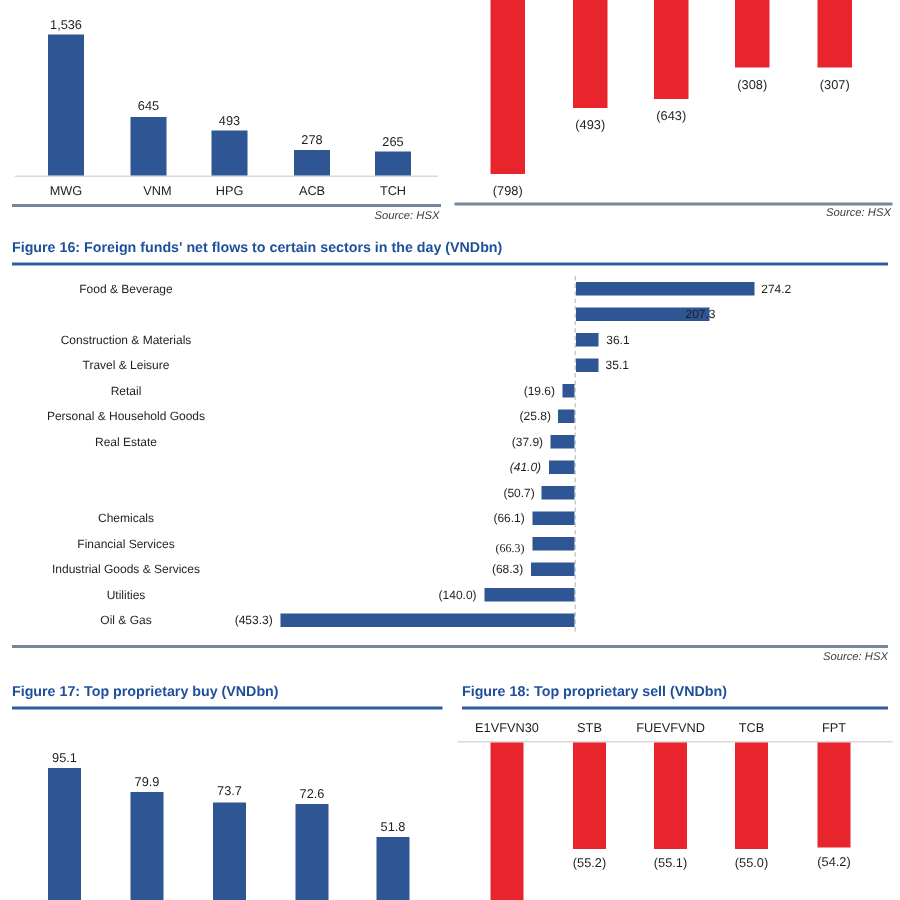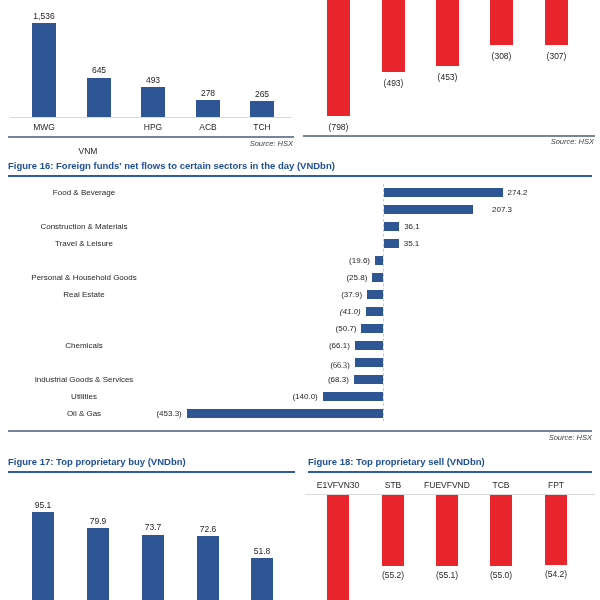--- a/index.html
+++ b/index.html
@@ -39,78 +39,80 @@
 <body>
 
 <div class="page">
   <div id="p-tl" class="chart">
       <div class="axis" style="left: 10px; top: 117px; width: 282px; height: 1px;"></div>
       <div class="bar" style="left: 32px; top: 23.42px; width: 24px; height: 94.08px; background: rgb(46, 85, 148);"></div>
       <div class="vlab" style="left: 14px; top: 10.92px; width: 60px;">1,536</div>
       <div class="clab" style="left: 14px; top: 121.5px; width: 60px;">MWG</div>
       <div class="bar" style="left: 87px; top: 77.9938px; width: 24px; height: 39.5063px; background: rgb(46, 85, 148);"></div>
       <div class="vlab" style="left: 69px; top: 65.4938px; width: 60px;">645</div>
-      <div class="clab" style="left: 58px; top: 121.5px; width: 60px; margin-top: 24px;">VNM</div>
+      <div class="clab" style="left: 75px; top: 121.5px; width: 60px;">VNM</div>
       <div class="bar" style="left: 141px; top: 87.3037px; width: 24px; height: 30.1962px; background: rgb(46, 85, 148);"></div>
       <div class="vlab" style="left: 123px; top: 74.8037px; width: 60px;">493</div>
       <div class="clab" style="left: 123px; top: 121.5px; width: 60px;">HPG</div>
       <div class="bar" style="left: 196px; top: 100.472px; width: 24px; height: 17.0275px; background: rgb(46, 85, 148);"></div>
       <div class="vlab" style="left: 178px; top: 87.9725px; width: 60px;">278</div>
       <div class="clab" style="left: 178px; top: 121.5px; width: 60px;">ACB</div>
       <div class="bar" style="left: 250px; top: 101.269px; width: 24px; height: 16.2312px; background: rgb(46, 85, 148);"></div>
       <div class="vlab" style="left: 232px; top: 88.7687px; width: 60px;">265</div>
       <div class="clab" style="left: 232px; top: 121.5px; width: 60px;">TCH</div>
     </div>
   <div id="p-tr" class="chart">
       <div class="bar" style="left: 327px; top: 0px; width: 23px; height: 116.151px; background: rgb(232, 37, 45);"></div>
       <div class="vlab" style="left: 308.5px; top: 122.151px; width: 60px;">(798)</div>
       <div class="bar" style="left: 382px; top: 0px; width: 23px; height: 72.1399px; background: rgb(232, 37, 45);"></div>
       <div class="vlab" style="left: 363.5px; top: 78.1399px; width: 60px;">(493)</div>
       <div class="bar" style="left: 436px; top: 0px; width: 23px; height: 66.3679px; background: rgb(232, 37, 45);"></div>
-      <div class="vlab" style="left: 417.5px; top: 72.3679px; width: 60px;">(453)</div>
+      <div class="vlab" style="left: 417.5px; top: 72.3679px; width: 60px;">(643)</div>
       <div class="bar" style="left: 490px; top: 0px; width: 23px; height: 45.4444px; background: rgb(232, 37, 45);"></div>
       <div class="vlab" style="left: 471.5px; top: 51.4444px; width: 60px;">(308)</div>
       <div class="bar" style="left: 545px; top: 0px; width: 23px; height: 45.3001px; background: rgb(232, 37, 45);"></div>
       <div class="vlab" style="left: 526.5px; top: 51.3001px; width: 60px;">(307)</div>
     </div>
   <div class="sep" id="sep-tl"></div>
   <div class="sep" id="sep-tr"></div>
   <div class="source" id="src-tl">Source: HSX</div>
   <div class="source" id="src-tr">Source: HSX</div>
 
   <div class="fig-title" id="t16">Figure 16: Foreign funds' net flows to certain sectors in the day (VNDbn)</div>
   <div class="underline" id="u16"></div>
   <div id="p-16" class="chart">
       <div class="zline" style="left: 383px; top: 184px; height: 237px;"></div>
       <div class="clab16" style="left: 8px; top: 187.5px; width: 152px;">Food &amp; Beverage</div>
       <div class="bar" style="left: 383.5px; top: 188px; width: 119.003px; height: 9px; background: rgb(46, 85, 148);"></div>
       <div class="vlab16" style="top: 187.5px; left: 507.503px;">274.2</div>
       <div class="bar" style="left: 383.5px; top: 205px; width: 89.9682px; height: 9px; background: rgb(46, 85, 148);"></div>
-      <div class="vlab16" style="top: 204.5px; left: 492px;">207.3</div>
+      <div class="vlab16" style="top: 204.5px; left: 457px;">207.3</div>
       <div class="clab16" style="left: 8px; top: 221.5px; width: 152px;">Construction &amp; Materials</div>
       <div class="bar" style="left: 383.5px; top: 222px; width: 15.6674px; height: 9px; background: rgb(46, 85, 148);"></div>
       <div class="vlab16" style="top: 221.5px; left: 404.167px;">36.1</div>
       <div class="clab16" style="left: 8px; top: 238.5px; width: 152px;">Travel &amp; Leisure</div>
       <div class="bar" style="left: 383.5px; top: 239px; width: 15.2334px; height: 9px; background: rgb(46, 85, 148);"></div>
       <div class="vlab16" style="top: 238.5px; left: 403.733px;">35.1</div>
+      <div class="clab16" style="left: 8px; top: 255.5px; width: 152px;">Retail</div>
       <div class="bar" style="left: 374.994px; top: 256px; width: 8.5064px; height: 9px; background: rgb(46, 85, 148);"></div>
       <div class="vlab16" style="top: 255.5px; right: 230.006px;">(19.6)</div>
       <div class="clab16" style="left: 8px; top: 272.5px; width: 152px;">Personal &amp; Household Goods</div>
       <div class="bar" style="left: 372.303px; top: 273px; width: 11.1972px; height: 9px; background: rgb(46, 85, 148);"></div>
       <div class="vlab16" style="top: 272.5px; right: 232.697px;">(25.8)</div>
       <div class="clab16" style="left: 8px; top: 289.5px; width: 152px;">Real Estate</div>
       <div class="bar" style="left: 367.051px; top: 290px; width: 16.4486px; height: 9px; background: rgb(46, 85, 148);"></div>
       <div class="vlab16" style="top: 289.5px; right: 237.949px;">(37.9)</div>
       <div class="bar" style="left: 365.706px; top: 307px; width: 17.794px; height: 9px; background: rgb(46, 85, 148);"></div>
       <div class="vlab16" style="top: 306.5px; right: 239.294px; font-style: italic;">(41.0)</div>
       <div class="bar" style="left: 361.496px; top: 324px; width: 22.0038px; height: 9px; background: rgb(46, 85, 148);"></div>
       <div class="vlab16" style="top: 323.5px; right: 243.504px;">(50.7)</div>
       <div class="clab16" style="left: 8px; top: 340.5px; width: 152px;">Chemicals</div>
       <div class="bar" style="left: 354.813px; top: 341px; width: 28.6874px; height: 9px; background: rgb(46, 85, 148);"></div>
       <div class="vlab16" style="top: 340.5px; right: 250.187px;">(66.1)</div>
+      <div class="clab16" style="left: 8px; top: 357.5px; width: 152px;">Financial Services</div>
       <div class="bar" style="left: 354.726px; top: 358px; width: 28.7742px; height: 9px; background: rgb(46, 85, 148);"></div>
       <div class="vlab16" style="top: 361px; right: 250.274px; font-family: Liberation Serif, serif;">(66.3)</div>
       <div class="clab16" style="left: 8px; top: 374.5px; width: 152px;">Industrial Goods &amp; Services</div>
       <div class="bar" style="left: 353.858px; top: 375px; width: 29.6422px; height: 9px; background: rgb(46, 85, 148);"></div>
       <div class="vlab16" style="top: 374.5px; right: 251.142px;">(68.3)</div>
       <div class="clab16" style="left: 8px; top: 391.5px; width: 152px;">Utilities</div>
       <div class="bar" style="left: 322.74px; top: 392px; width: 60.76px; height: 9px; background: rgb(46, 85, 148);"></div>
       <div class="vlab16" style="top: 391.5px; right: 282.26px;">(140.0)</div>
       <div class="clab16" style="left: 8px; top: 408.5px; width: 152px;">Oil &amp; Gas</div>
       <div class="bar" style="left: 186.768px; top: 409px; width: 196.732px; height: 9px; background: rgb(46, 85, 148);"></div>

